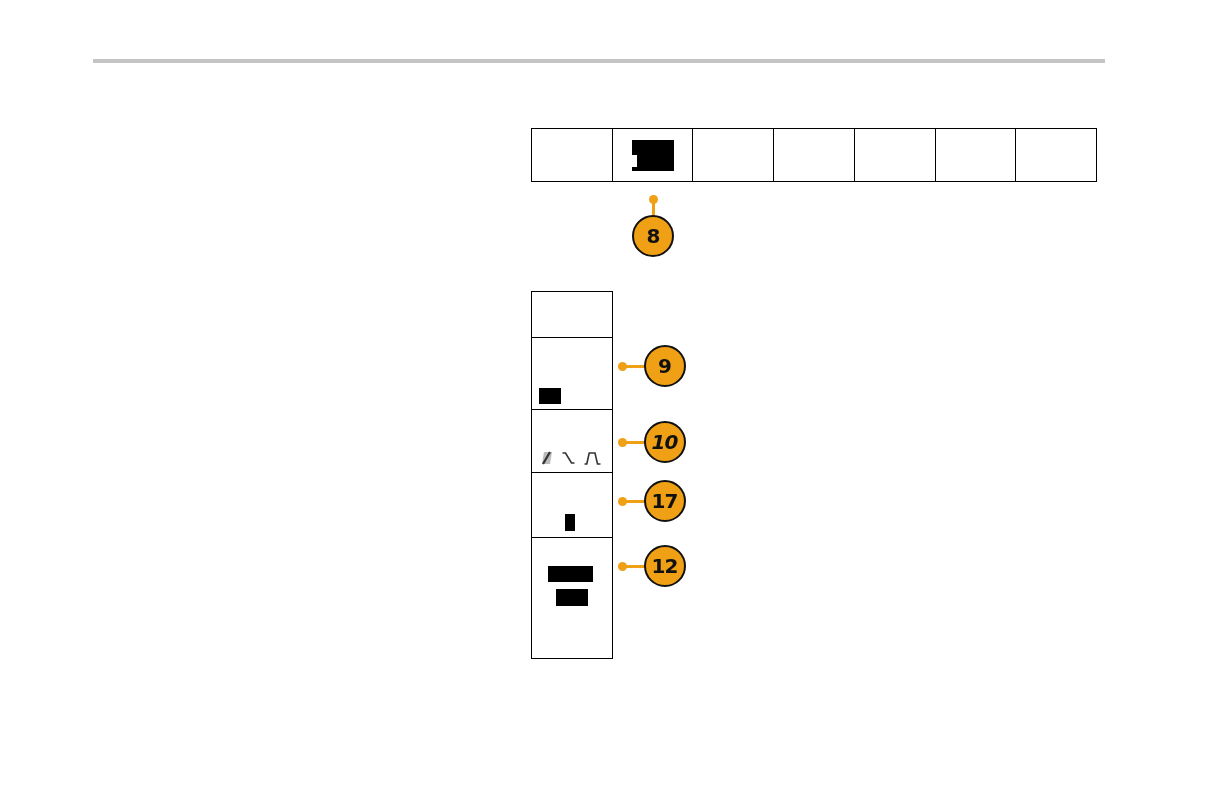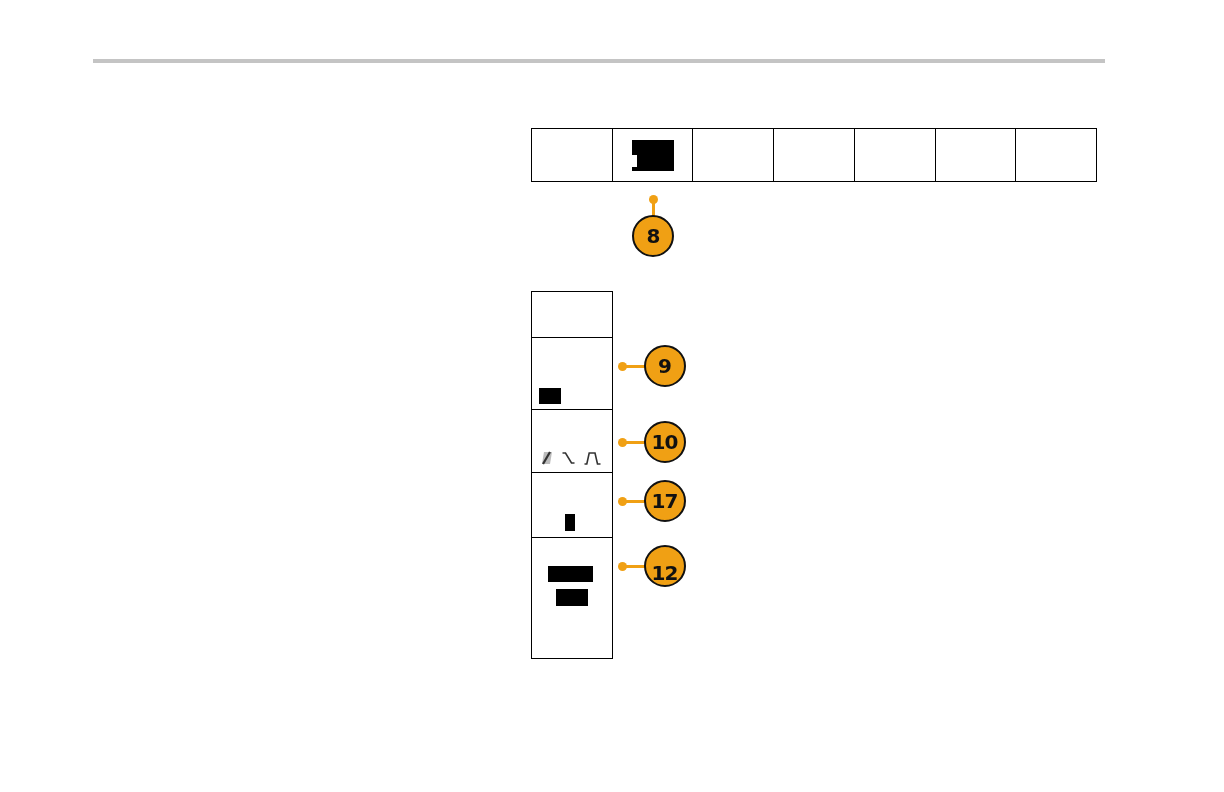--- a/index.html
+++ b/index.html
@@ -195,29 +195,29 @@
   </div>
 
   <div class="callout-dot" style="left:617.5px; top:361.5px;"></div>
   <div class="callout-stem-h" style="left:622px; top:364.5px; width:23px;"></div>
   <div class="callout-circle" style="left:643.5px; top:345px;">
     <span>9</span>
   </div>
 
   <div class="callout-dot" style="left:617.5px; top:437.5px;"></div>
   <div class="callout-stem-h" style="left:622px; top:440.5px; width:23px;"></div>
-  <div class="callout-circle" style="left:643.5px; top:421px;">
+  <div class="callout-circle" style="left:643.5px; top:421px;font-style:italic;">
     <span>10</span>
   </div>
 
   <div class="callout-dot" style="left:617.5px; top:496.5px;"></div>
   <div class="callout-stem-h" style="left:622px; top:499.5px; width:23px;"></div>
   <div class="callout-circle" style="left:643.5px; top:480px;">
     <span>17</span>
   </div>
 
   <div class="callout-dot" style="left:617.5px; top:561.5px;"></div>
   <div class="callout-stem-h" style="left:622px; top:564.5px; width:23px;"></div>
-  <div class="callout-circle" style="left:643.5px; top:545px;align-items:flex-end;">
+  <div class="callout-circle" style="left:643.5px; top:545px;">
     <span>12</span>
   </div>
 
 </div>
 
 </body></html>

